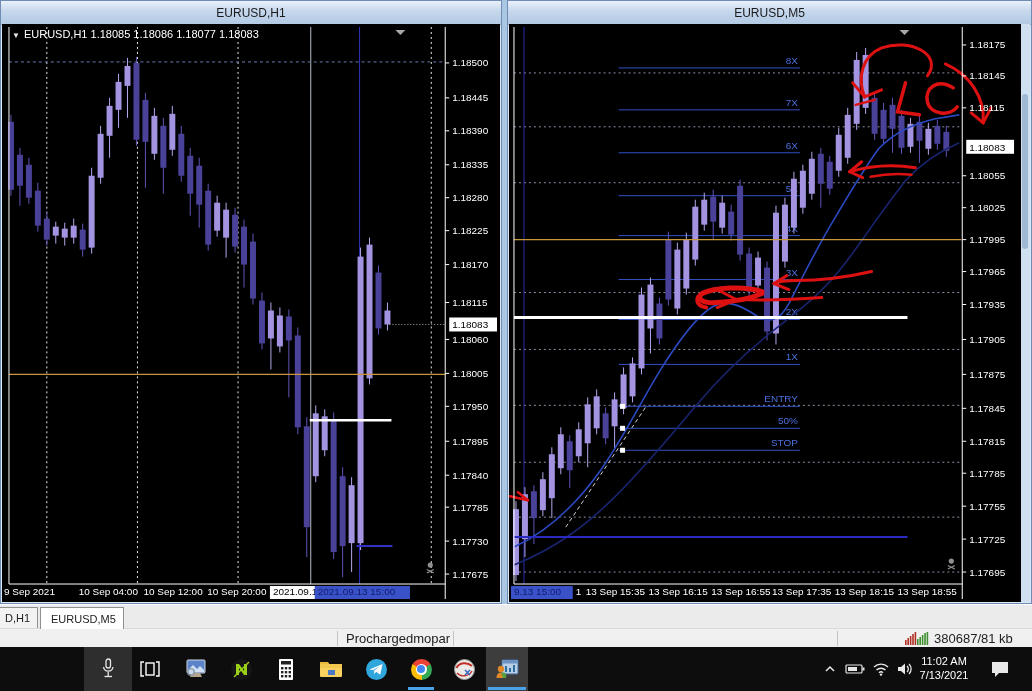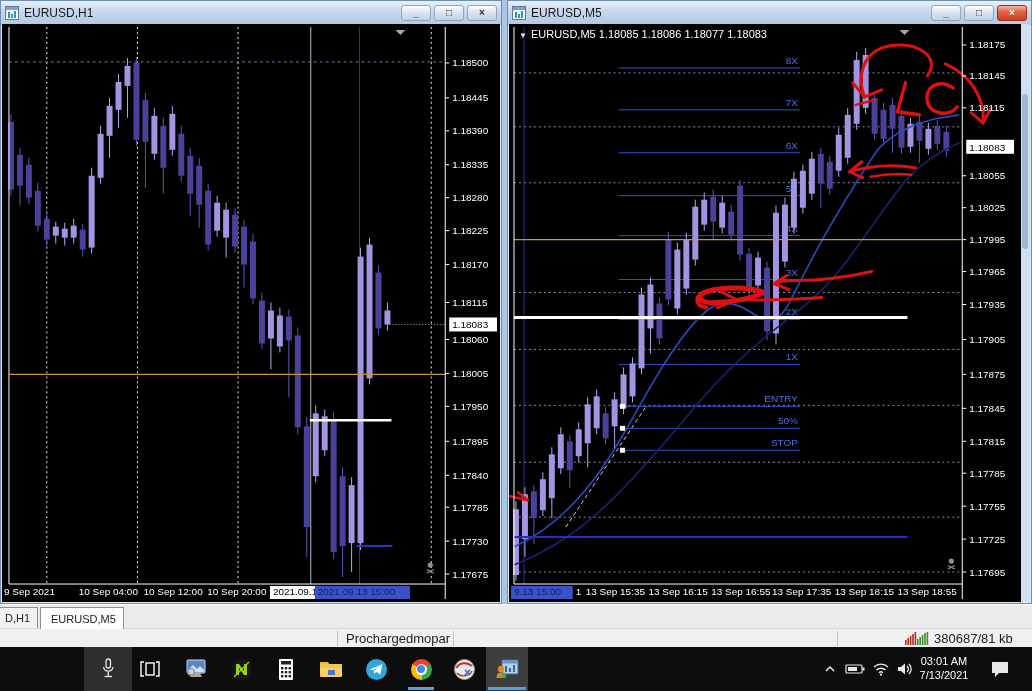--- a/index.html
+++ b/index.html
@@ -1,20 +1,20 @@
 <!DOCTYPE html>
 <html><head>
 <meta charset="utf-8">
 <style>
   html,body{margin:0;padding:0;width:1032px;height:691px;overflow:hidden;
     font-family:"Liberation Sans",sans-serif;background:#a9c6e3;position:relative;}
   #desktop{position:absolute;inset:0;}
   .window{position:absolute;top:0;height:604px;border:1px solid #6e8cb4;background:#dce7f3;box-sizing:border-box;}
   .titlebar{height:23px;display:flex;align-items:center;padding:0 4px;gap:5px;
-    background:linear-gradient(#e9f1fb,#c5d7ec 45%,#b3cae4);border-bottom:1px solid #93a9c6;}
+    background:linear-gradient(#e9f1fb,#c5d7ec 45%,#b3cae4);border-bottom:1px solid #93a9c6;flex-direction:column;}
   .titlebar .title{font-size:12px;color:#1a1a1a;flex:1;white-space:nowrap;}
   .wbtns{display:flex;gap:3px;}
   .wbtn{width:30px;height:16px;border:1px solid #93a5bd;border-radius:3px;padding:0;
     background:linear-gradient(#ffffff,#dbe4f0 45%,#c3d0e4);font:bold 10px "Liberation Sans",sans-serif;
     color:#333;display:flex;align-items:center;justify-content:center;line-height:1;cursor:pointer;}
   .wbtn.red{background:linear-gradient(#f6b5a4,#e3664a 40%,#c93c22);border-color:#9c2d16;color:#fff;}
   .chart{position:absolute;left:1px;right:1px;top:23px;bottom:1px;background:#000;}
   .chart svg{position:absolute;inset:0;width:100%;height:100%;}
   .ohlc{position:absolute;left:10px;top:4px;z-index:5;color:#fff;font-size:11px;white-space:nowrap;}
   .ohlc .tri{font-size:8px;margin-right:4px;color:#e8e8e8;cursor:pointer;}
@@ -54,20 +54,21 @@
         <rect x="9" y="5" width="2" height="7" fill="#2d9aa8"></rect>
       </svg>
       <span class="title">EURUSD,H1</span>
       <span class="wbtns">
         <button class="wbtn">_</button>
         <button class="wbtn">□</button>
         <button class="wbtn">×</button>
       </span>
     </div>
     <div class="chart">
+      <div class="ohlc"><span class="tri">▼</span><span>EURUSD,H1  1.18085 1.18086 1.18077 1.18083</span></div>
       <svg id="svg-h1" viewBox="1 24 500 579" preserveAspectRatio="none">
           <g>
             <line x1="46" y1="27" x2="46" y2="585" stroke="#e8e8e8" stroke-width="1" stroke-dasharray="2,3"></line>
             <line x1="137" y1="27" x2="137" y2="585" stroke="#e8e8e8" stroke-width="1" stroke-dasharray="2,3"></line>
             <line x1="238" y1="27" x2="238" y2="585" stroke="#e8e8e8" stroke-width="1" stroke-dasharray="2,3"></line>
             <line x1="432" y1="27" x2="432" y2="585" stroke="#e8e8e8" stroke-width="1" stroke-dasharray="2,3"></line>
             <line x1="311" y1="27" x2="311" y2="585" stroke="#b7bdcb" stroke-width="1"></line>
             <line x1="360" y1="27" x2="360" y2="585" stroke="#3232c0" stroke-width="1"></line>
           </g>
           <g>
@@ -238,21 +239,20 @@
         <rect x="9" y="5" width="2" height="7" fill="#2d9aa8"></rect>
       </svg>
       <span class="title">EURUSD,M5</span>
       <span class="wbtns">
         <button class="wbtn">_</button>
         <button class="wbtn">□</button>
         <button class="wbtn red">×</button>
       </span>
     </div>
     <div class="chart">
-      <div class="ohlc"><span class="tri">▼</span><span>EURUSD,M5  1.18085 1.18086 1.18077 1.18083</span></div>
       <svg id="svg-m5" viewBox="508 24 523 579" preserveAspectRatio="none">
           <g>
             <line x1="513" y1="73" x2="963" y2="73" stroke="#8a92a8" stroke-width="1" stroke-dasharray="2,3"></line>
             <line x1="513" y1="127" x2="963" y2="127" stroke="#8a92a8" stroke-width="1" stroke-dasharray="2,3"></line>
             <line x1="513" y1="183" x2="963" y2="183" stroke="#8a92a8" stroke-width="1" stroke-dasharray="2,3"></line>
             <line x1="513" y1="293" x2="963" y2="293" stroke="#8a92a8" stroke-width="1" stroke-dasharray="2,3"></line>
             <line x1="513" y1="350" x2="963" y2="350" stroke="#8a92a8" stroke-width="1" stroke-dasharray="2,3"></line>
             <line x1="513" y1="406" x2="963" y2="406" stroke="#8a92a8" stroke-width="1" stroke-dasharray="2,3"></line>
             <line x1="513" y1="463" x2="963" y2="463" stroke="#8a92a8" stroke-width="1" stroke-dasharray="2,3"></line>
             <line x1="513" y1="518" x2="963" y2="518" stroke="#8a92a8" stroke-width="1" stroke-dasharray="2,3"></line>
@@ -633,21 +633,21 @@
         </svg>
     </div>
     <div class="tbtn" style="left:890px;width:30px;">
       <svg width="18" height="16" viewBox="0 0 18 16">
           <path d="M2,6 L5,6 L9,2.5 L9,13.5 L5,10 L2,10 Z" fill="#e8e8e8"></path>
           <path d="M11,5 a4,4 0 0 1 0,6" fill="none" stroke="#e8e8e8" stroke-width="1.3"></path>
           <path d="M13,3 a7,7 0 0 1 0,10" fill="none" stroke="#e8e8e8" stroke-width="1.3"></path>
         </svg>
     </div>
     <div id="clock">
-      <div>03:01 AM</div>
+      <div>11:02 AM</div>
       <div>7/13/2021</div>
     </div>
     <div class="tbtn" style="left:980px;width:40px;">
       <svg width="20" height="19" viewBox="0 0 20 19">
           <path d="M2,2 L18,2 L18,13 L9,13 L5,17 L5,13 L2,13 Z" fill="#e8e8e8"></path>
         </svg>
     </div>
 
   </div>
 </div>

